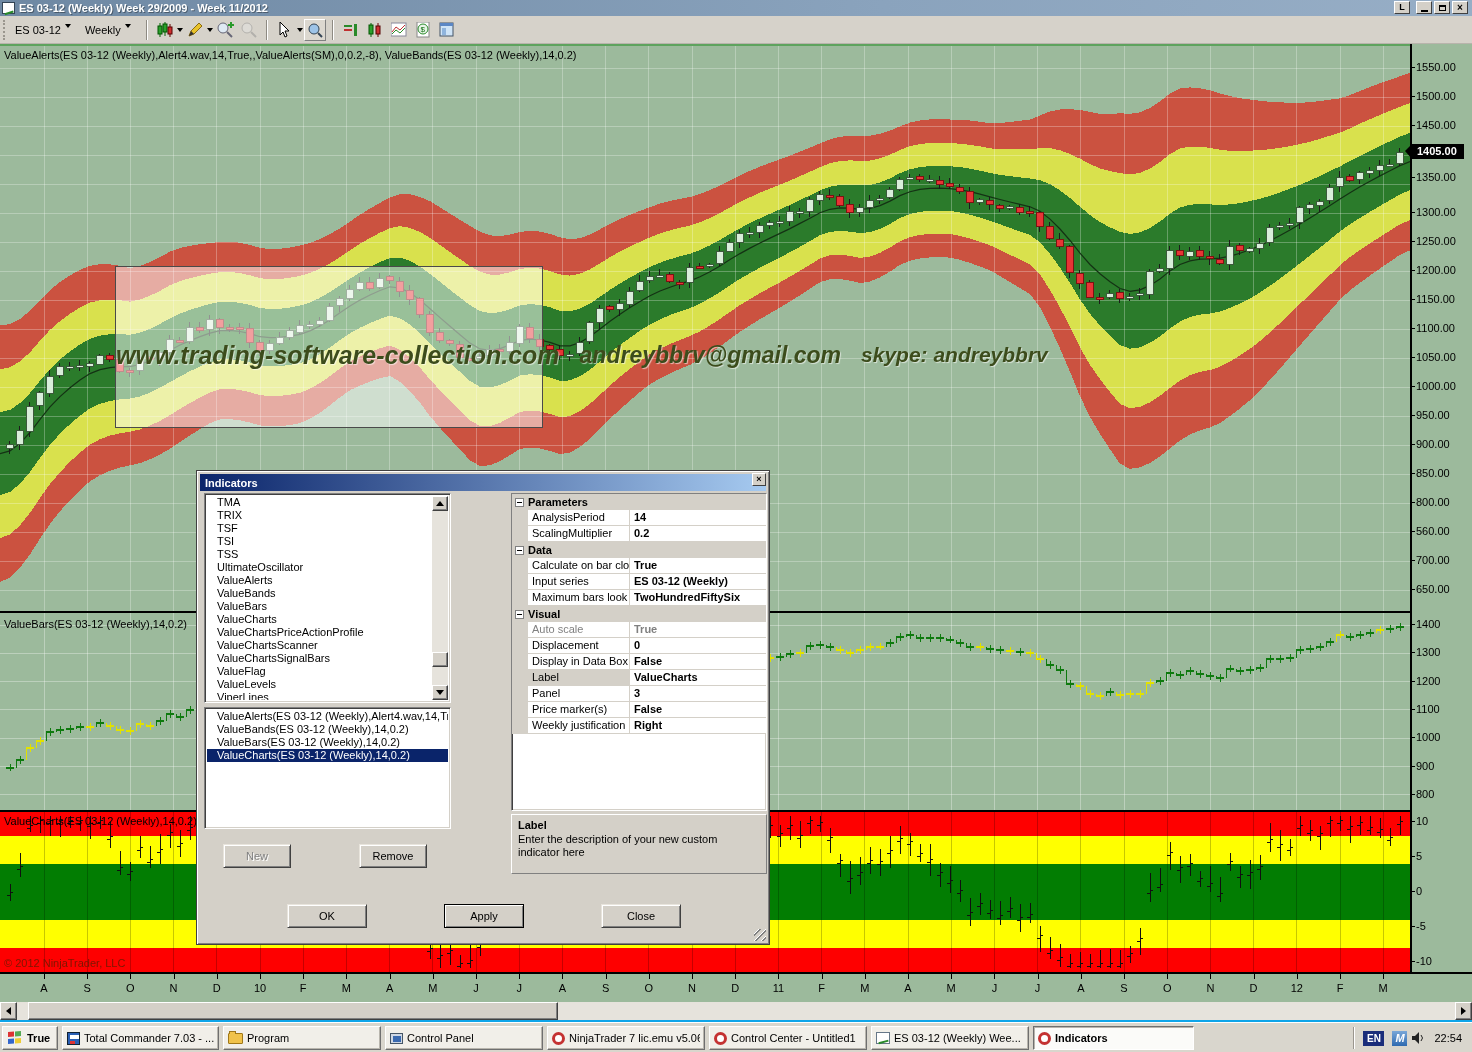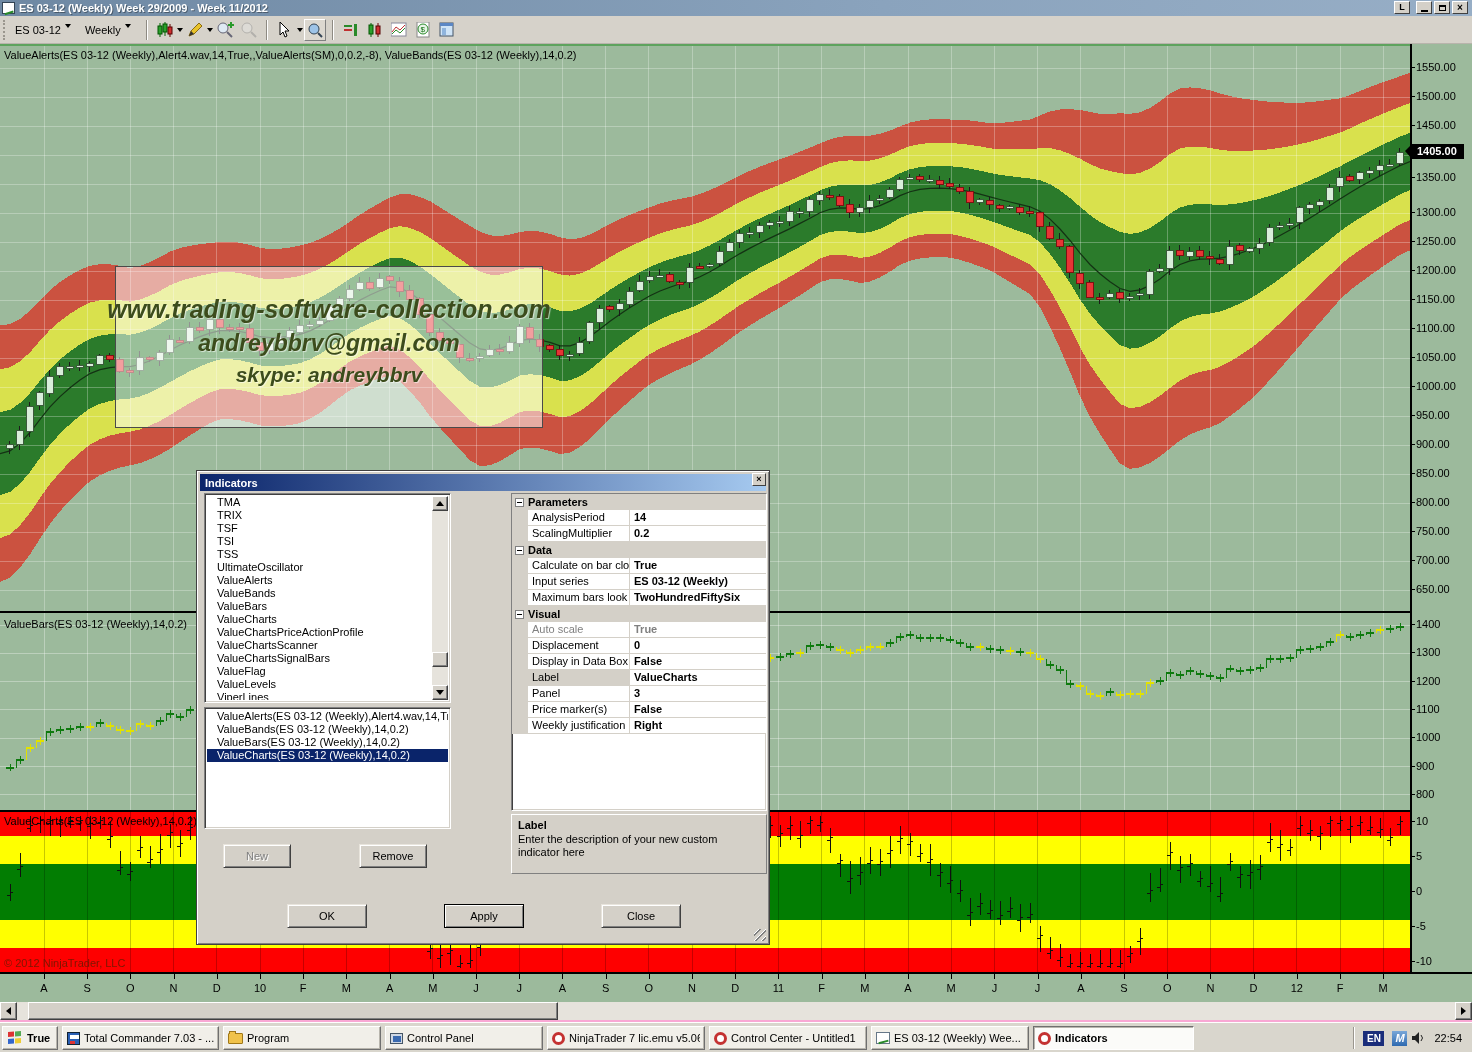--- a/index.html
+++ b/index.html
@@ -1,18 +1,18 @@
 <!DOCTYPE html>
 <html><head>
 <meta charset="utf-8">
 <style>
   * { margin:0; padding:0; box-sizing:border-box; }
   html,body { width:1472px; height:1052px; }
   body { font-family:"Liberation Sans",sans-serif; }
-  .screen { position:relative; width:1472px; height:1052px; overflow:hidden; background:#f9a8d4; }
+  .screen { position:relative; width:1472px; height:1052px; overflow:hidden; background:#0ea5e9; }
 
   
   .titlebar { position:absolute; left:0; top:0; width:1472px; height:16px;
     background:linear-gradient(90deg,#6e88a3,#8aa3bd 60%,#97aec6); display:flex; align-items:center; }
   .titlebar .appico { width:13px; height:12px; margin:0 4px 0 2px; background:#fff; border:1px solid #345; position:relative; }
   .titlebar .appico::after { content:''; position:absolute; left:1px; top:5px; width:9px; height:4px;
     border-bottom:2px solid #2a8a2a; transform:rotate(-18deg); }
   .titlebar .ttext { color:#fff; font-size:11px; font-weight:bold; white-space:nowrap; text-shadow:1px 1px 0 rgba(0,0,0,.35); }
   .wbtns { position:absolute; right:4px; top:1px; display:flex; gap:2px; }
   .wbtn-sm { width:16px; height:13px; background:#d4d0c8; border:1px solid; border-color:#fff #404040 #404040 #fff;
@@ -33,22 +33,22 @@
   .tico svg { display:block; }
   .tico.dis { opacity:.45; }
   .tico.raised { border:1px solid; border-color:#fff #808080 #808080 #fff; background:#dcd8d0; }
   svg.panel { position:absolute; left:0; shape-rendering:crispEdges; }
   .chart-topline { position:absolute; left:0; top:44px; width:1472px; height:2px; background:#5ea35e; z-index:3; }
   .pdiv { position:absolute; left:0; width:1410px; height:2px; background:#000; z-index:3; }
   .plabel { position:absolute; font-size:11px; color:#000; white-space:nowrap; z-index:4; }
   .copyright { position:absolute; left:4px; top:957px; font-size:11px; color:#7d1600; z-index:5; }
 
   .watermark { position:absolute; left:115px; top:266px; width:428px; height:162px; z-index:5;
-    background:rgba(255,255,255,.52); border:1px solid #4a4a4a; display:flex; flex-direction:column;
-    align-items:center; padding-top:28px; gap:6px; }
+    background:rgba(255,255,255,.52); border:1px solid #4a4a4a; display:flex; flex-direction:row;
+    align-items:center; padding-top:16px; gap:20px; }
   .watermark .w1 { font-size:25px; } .watermark .w2 { font-size:23px; } .watermark .w3 { font-size:21px; }
   .watermark div { font-weight:bold; font-style:italic; color:#3c4c1c; text-shadow:1px 1px 1px rgba(255,255,255,.6); white-space:nowrap; }
 
   .axis-strip { position:absolute; left:1410px; top:44px; width:62px; height:928px; background:#9cba9c;
     border-left:2px solid #000; z-index:4; }
   .ytick { position:absolute; left:4px; font-size:11px; color:#000; white-space:nowrap; }
   .ytick::before { content:''; position:absolute; left:-6px; top:6px; width:5px; height:1px; background:#000; }
   .price-badge { position:absolute; left:1412px; top:144px; width:52px; height:15px; background:#000; color:#fff;
     font-size:11px; font-weight:bold; line-height:15px; padding-left:5px; z-index:6; }
   .price-badge::before { content:''; position:absolute; left:-7px; top:0; width:0; height:0;
@@ -1537,21 +1537,21 @@
       <div class="ytick" style="top: 191px;">1250.00</div>
       <div class="ytick" style="top: 220px;">1200.00</div>
       <div class="ytick" style="top: 249px;">1150.00</div>
       <div class="ytick" style="top: 278px;">1100.00</div>
       <div class="ytick" style="top: 307px;">1050.00</div>
       <div class="ytick" style="top: 336px;">1000.00</div>
       <div class="ytick" style="top: 365px;">950.00</div>
       <div class="ytick" style="top: 394px;">900.00</div>
       <div class="ytick" style="top: 423px;">850.00</div>
       <div class="ytick" style="top: 452px;">800.00</div>
-      <div class="ytick" style="top: 481px;">750.00</div>
+      <div class="ytick" style="top: 481px;">560.00</div>
       <div class="ytick" style="top: 510px;">700.00</div>
       <div class="ytick" style="top: 539px;">650.00</div>
       <div class="ytick" style="top: 574px;">1400</div>
       <div class="ytick" style="top: 602.333px;">1300</div>
       <div class="ytick" style="top: 630.666px;">1200</div>
       <div class="ytick" style="top: 658.999px;">1100</div>
       <div class="ytick" style="top: 687.332px;">1000</div>
       <div class="ytick" style="top: 715.665px;">900</div>
       <div class="ytick" style="top: 743.998px;">800</div>
       <div class="ytick" style="top: 771px;">10</div>

